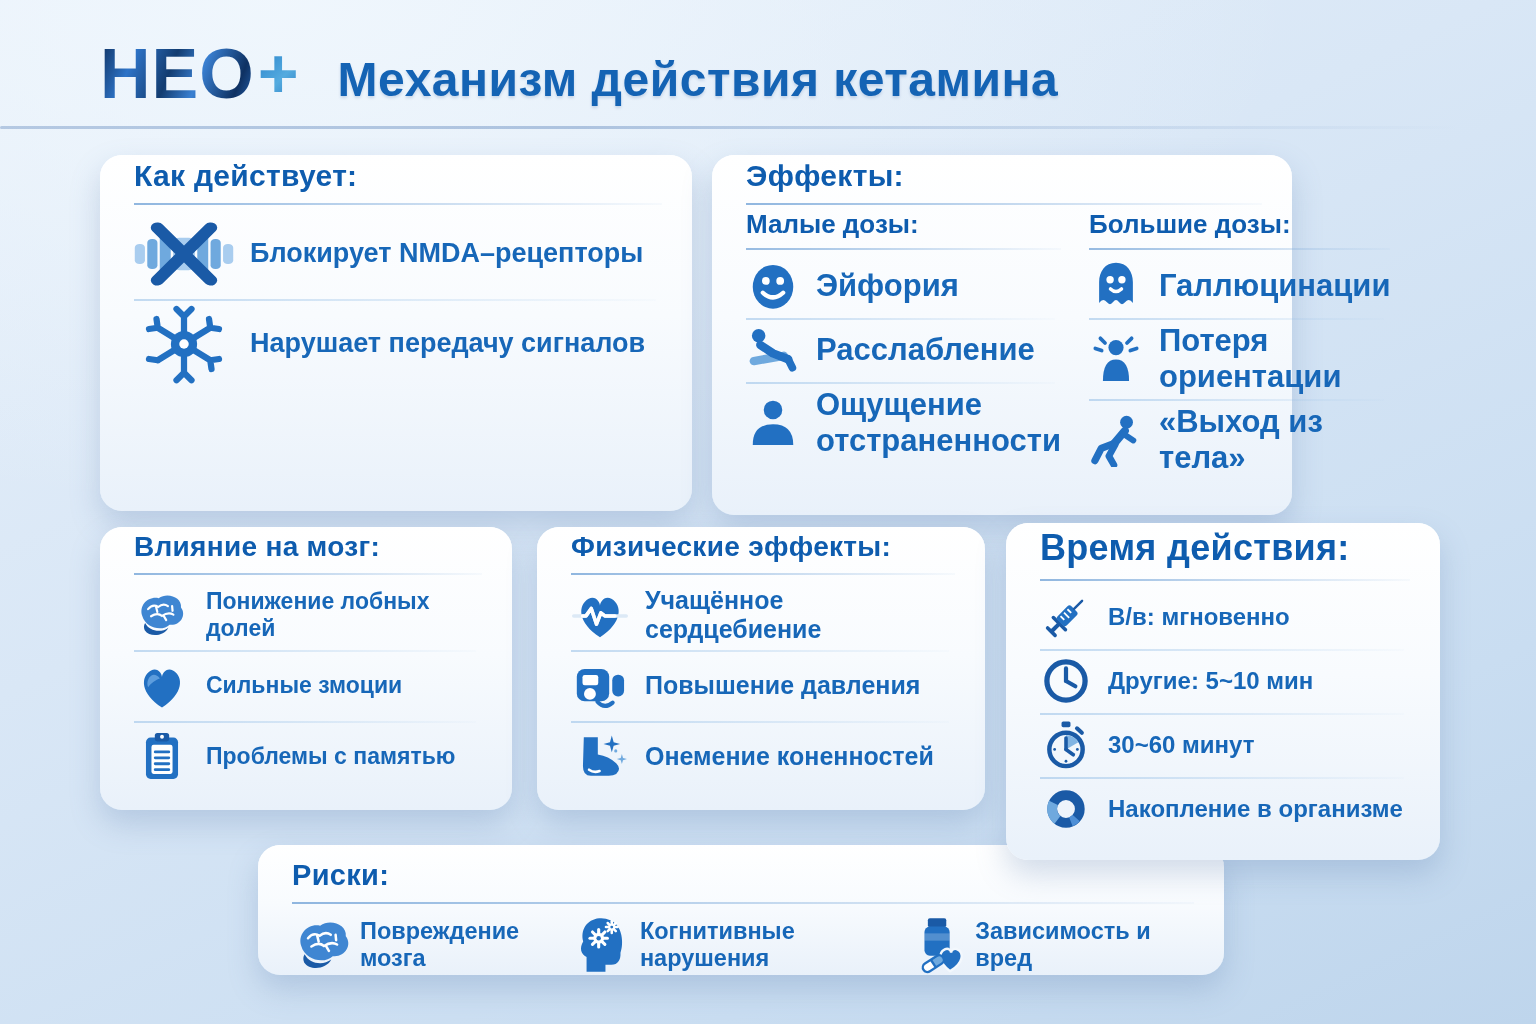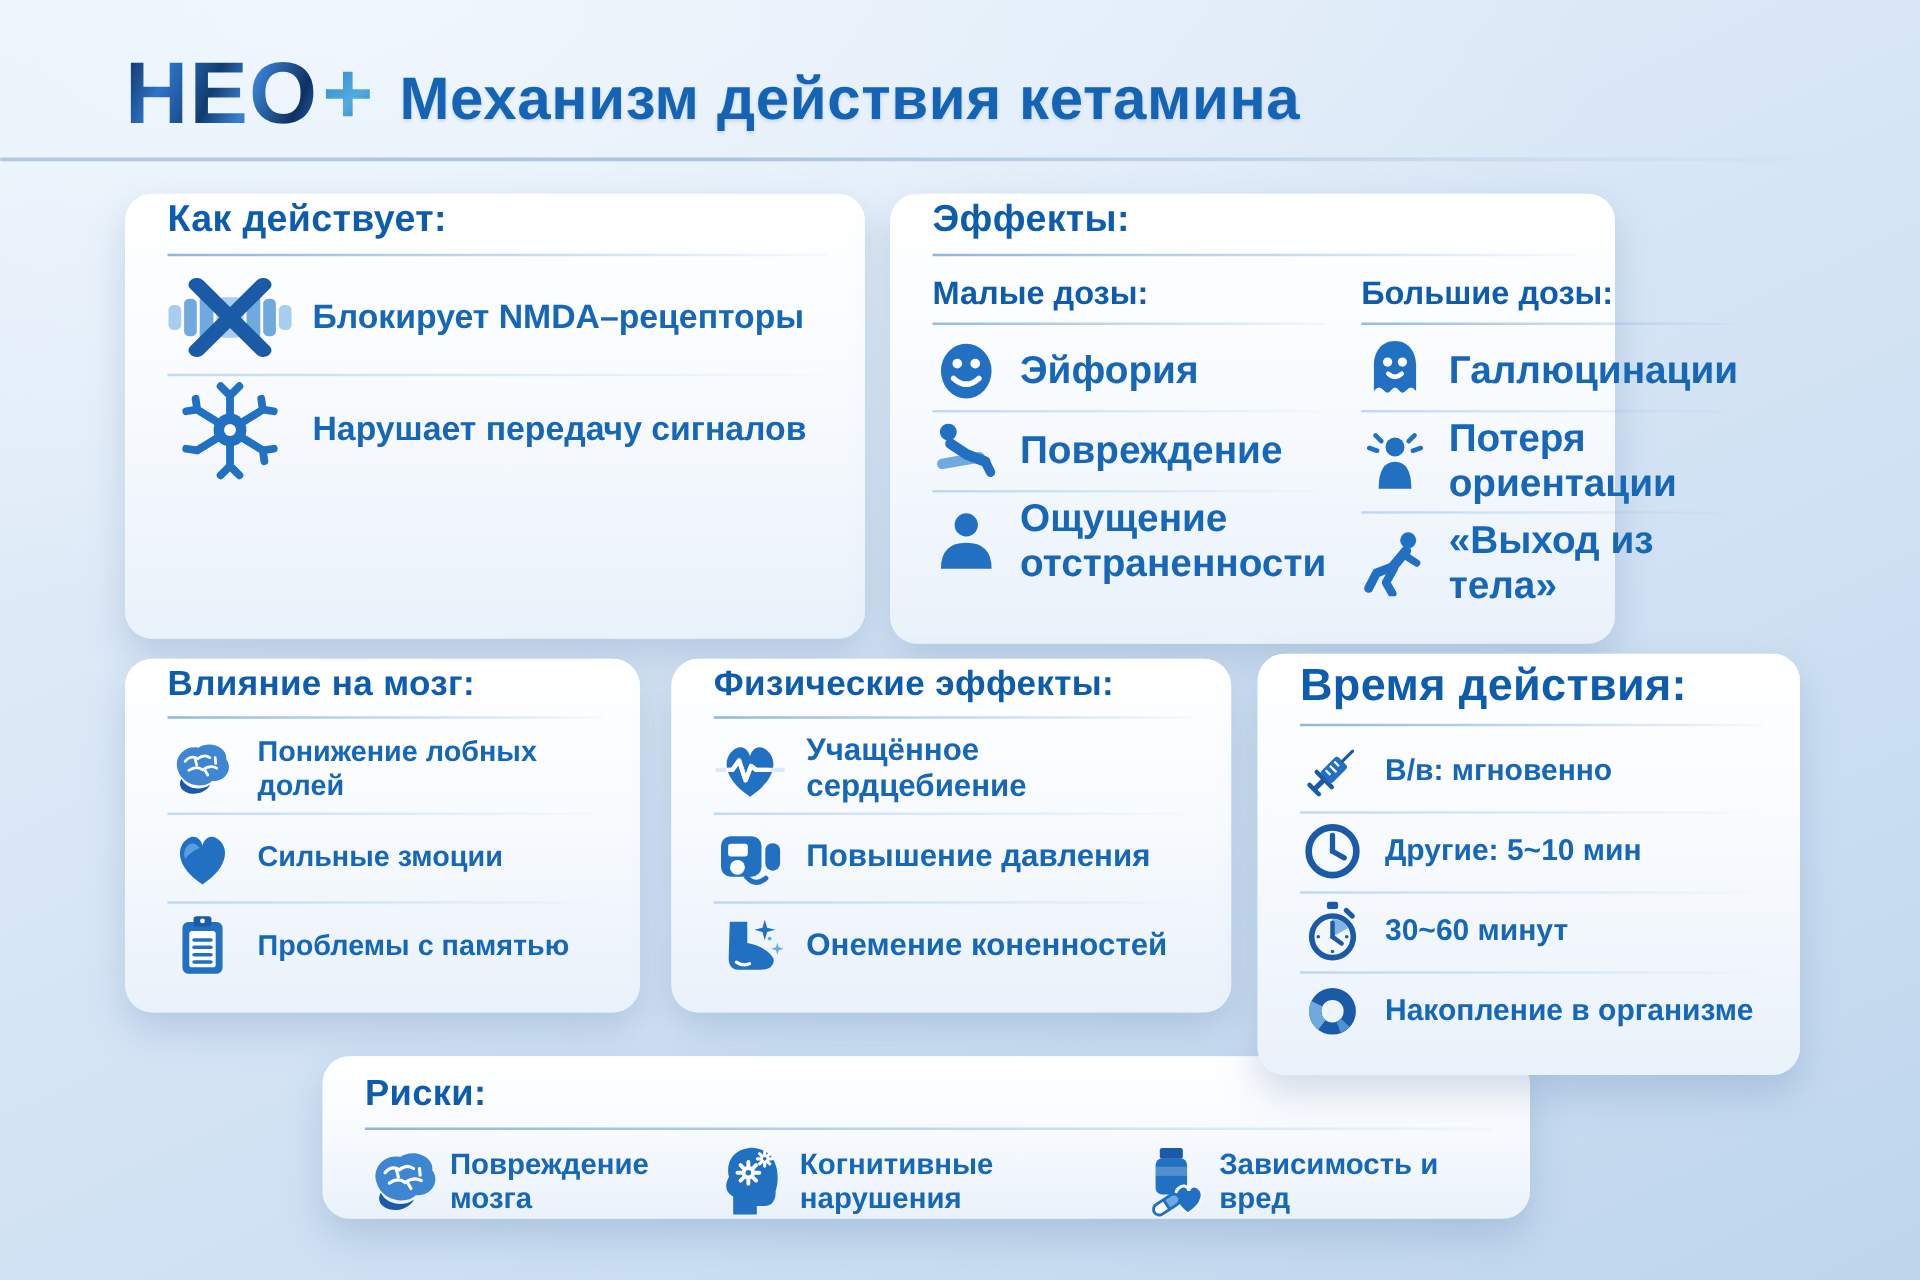--- a/index.html
+++ b/index.html
@@ -2,21 +2,21 @@
 <html lang="ru"><head>
 <meta charset="utf-8">
 <style>
   *{margin:0;padding:0;box-sizing:border-box}
   html,body{width:1536px;height:1024px}
   body{font-family:"Liberation Sans","DejaVu Sans",sans-serif;overflow:hidden;background:#d8e6f4}
   #canvas{position:relative;width:1536px;height:1024px;
     background:
       radial-gradient(120% 90% at 18% 0%, rgba(240,247,253,.95) 0%, rgba(240,247,253,0) 55%),
       linear-gradient(155deg,#e7f0fa 0%,#d9e7f6 40%,#c9ddf1 78%,#bed5ec 100%);}
-  .header{position:absolute;left:100px;top:38px;display:flex;align-items:flex-start;gap:20px}
+  .header{position:absolute;left:100px;top:38px;display:flex;align-items:flex-start;gap:38px}
   .logo{font-size:70px;font-weight:800;line-height:1.05;letter-spacing:1px;display:flex;align-items:baseline}
   .logo .neo{background:linear-gradient(112deg,#0d2c59 0%,#2e74c8 22%,#123c70 45%,#3a80d2 62%,#0e3162 85%,#2a6dbf 100%);
     -webkit-background-clip:text;background-clip:text;color:transparent}
   .logo .plus{background:linear-gradient(135deg,#1f78c6 0%,#54abdf 55%,#1b6ab8 100%);
     -webkit-background-clip:text;background-clip:text;color:transparent;margin-left:3px}
   .title{font-size:48px;font-weight:700;color:#1463b4;letter-spacing:.5px;padding-top:14px;
     text-shadow:0 2px 3px rgba(30,80,150,.18)}
   .header-rule{position:absolute;left:0;top:126px;width:1460px;height:3px;border-radius:2px;
     background:linear-gradient(90deg,rgba(90,130,185,.38) 0%,rgba(90,130,185,.42) 40%,rgba(90,130,185,.18) 75%,rgba(90,130,185,0) 100%)}
   .card{position:absolute;border-radius:22px;padding:4px 30px 14px 34px;
@@ -32,21 +32,21 @@
   .icon{flex:0 0 auto;display:flex;align-items:center;justify-content:center}
   .icon svg{width:100%;height:100%}
   .label{font-weight:700;color:#1767b8;line-height:1.15}
 
   #card-how-it-works{left:100px;top:155px;width:592px;height:356px}
   #card-how-it-works .row{height:90px}
   #card-how-it-works .icon{width:100px;height:80px}
   #card-how-it-works .label{font-size:27px}
 
   #card-effects{left:712px;top:155px;width:580px;height:360px}
-  #card-effects .cols{display:flex;gap:28px;margin-top:14px}
+  #card-effects .cols{display:flex;gap:28px;margin-top:4px}
   #card-effects .col{flex:1 1 0}
   #card-effects .subtitle{font-size:26px;font-weight:700;color:#0e5cae}
   #card-effects .sub-sep{height:2px;margin:8px 0 2px;
     background:linear-gradient(90deg,rgba(125,170,218,.8),rgba(125,170,218,.05))}
   #card-effects .row{min-height:62px;padding:5px 0}
   #card-effects .icon{width:54px;height:54px}
   #card-effects .label{font-size:31px}
 
   #card-brain-impact{left:100px;top:527px;width:412px;height:283px}
   #card-brain-impact .card-title{font-size:28px}
@@ -146,21 +146,21 @@
               </div>
               <div class="row">
                 <span class="icon">
                   <svg viewBox="0 0 64 64" xmlns="http://www.w3.org/2000/svg">
    <rect x="4" y="37" width="46" height="10" rx="5" fill="#6fa9de" transform="rotate(-10 27 42)"></rect>
    <circle cx="15" cy="15" r="8" fill="#2270c2"></circle>
    <path d="M17 26 L32 36 L50 43" stroke="#2270c2" stroke-width="10" fill="none" stroke-linecap="round" stroke-linejoin="round"></path>
    <path d="M50 43 L55 53" stroke="#2270c2" stroke-width="9" stroke-linecap="round"></path>
                   </svg>
                 </span>
-                <span class="label">Повреждение</span>
+                <span class="label">Расслабление</span>
               </div>
               <div class="row">
                 <span class="icon">
                   <svg viewBox="0 0 64 64" xmlns="http://www.w3.org/2000/svg">
    <circle cx="32" cy="16.5" r="11" fill="#2270c2"></circle>
    <path d="M8 58 Q8 33.5 32 33.5 Q56 33.5 56 58 Z" fill="#2270c2"></path>
                   </svg>
                 </span>
                 <span class="label">Ощущение отстраненности</span>
               </div>

